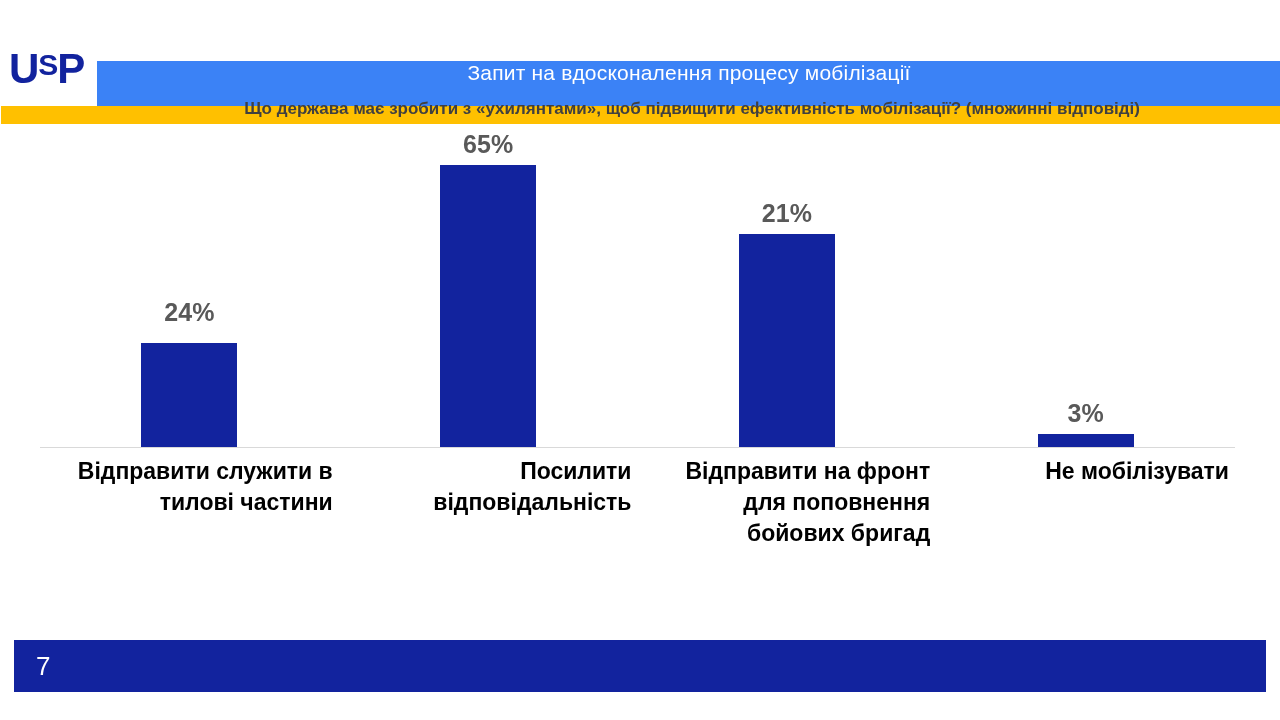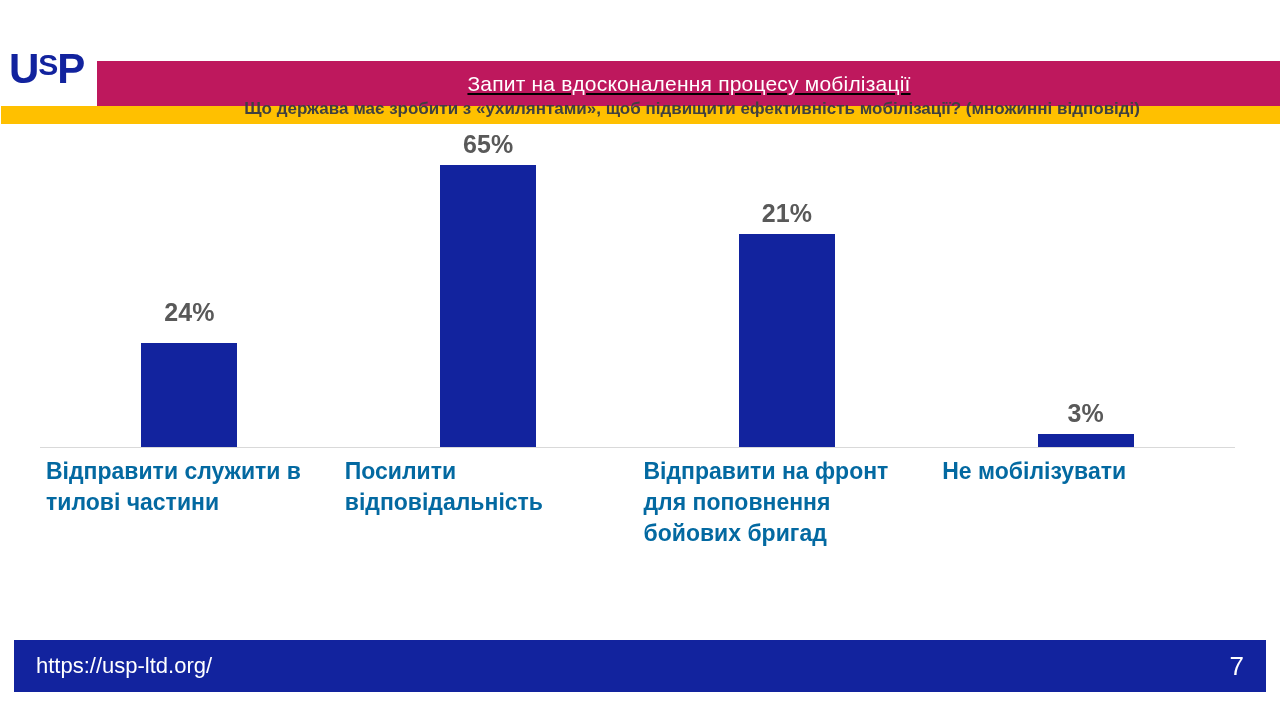--- a/index.html
+++ b/index.html
@@ -23,25 +23,23 @@
     width: 1016px;
     height: 88px;
     margin-top: 44px;
   }
   .header-bar {
     position: absolute;
     left: 96px;
     top: 17px;
     width: 1184px;
     height: 45px;
-    background: #be185d;
-    display: flex;
-    align-items: center;
+    background: #3b82f6;
+    display: flex;
     justify-content: center;
-    text-decoration: underline;
   }
   .header-title {
     color: #ffffff;
     font-size: 21px;
     font-weight: 400;
     letter-spacing: 0.2px;
     text-align: center;
     padding: 0 40px;
   }
   .header-accent {
@@ -137,24 +135,24 @@
 
   .cats {
     position: absolute;
     left: 40px;
     top: 368px;
     width: 1195px;
     display: flex;
   }
   .cat {
     flex: 1 1 0;
-    text-align: left;
+    text-align: right;
     font-size: 23px;
     font-weight: 700;
-    color: #0369a1;
+    color: #000000;
     line-height: 1.35;
     padding: 0 6px;
     box-sizing: border-box;
   }
 
   
   .footer {
     position: absolute;
     left: 14px;
     bottom: 28px;
@@ -217,15 +215,14 @@
 
   <div class="cats">
     <div class="cat">Відправити служити в тилові частини</div>
     <div class="cat">Посилити відповідальність</div>
     <div class="cat">Відправити на фронт для поповнення бойових бригад</div>
     <div class="cat">Не мобілізувати</div>
   </div>
 </div>
 
 <div class="footer">
-  <a class="footer-link" href="#">https://usp-ltd.org/</a>
   <span class="footer-page">7</span>
 </div>
 
 </body></html>

